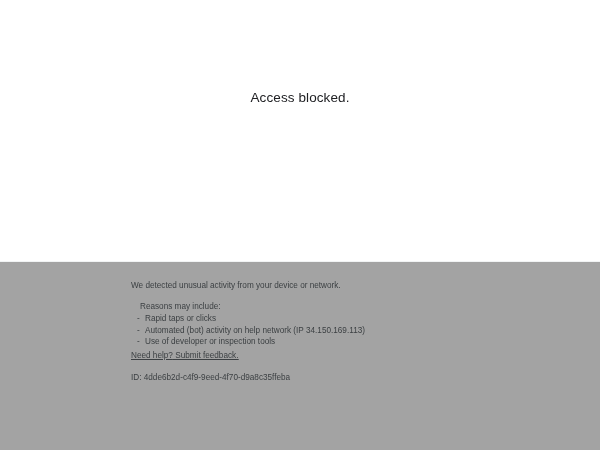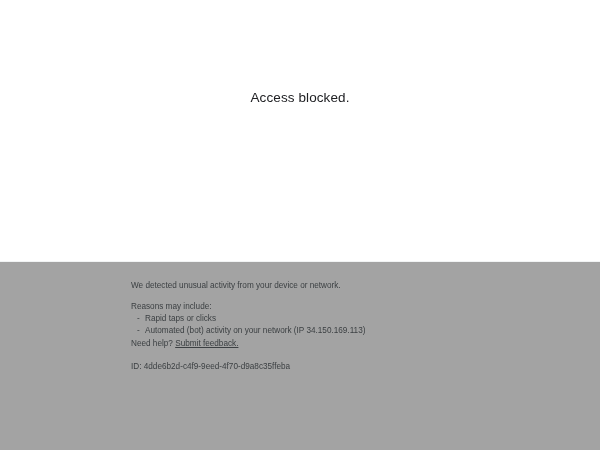--- a/index.html
+++ b/index.html
@@ -55,41 +55,42 @@
     left: 131px;
     width: 420px;
     font-size: 8.2px;
     line-height: 11.5px;
     color: #3c4043;
   }
   .para {
     margin: 0 0 9px 0;
   }
   .reasons-intro {
-    margin: 0 0 1px 0;
+    margin: 0 0 1px 9px;
   }
   .reasons-list {
     margin: 0 0 2px 0;
     padding: 0;
     list-style: none;
   }
   .reasons-list li {
     margin: 0;
     padding: 0 0 0 14px;
     position: relative;
     line-height: 11.5px;
   }
   .reasons-list li::before {
     content: "-";
     position: absolute;
     left: 6px;
     top: 0;
   }
   .help-line {
     margin: 0 0 11px 0;
+    text-decoration: underline;
   }
   .help-line .feedback-link {
     color: #3c4043;
     text-decoration: underline;
     cursor: pointer;
   }
   .id-line {
     margin: 0;
     color: #3c4043;
   }
@@ -108,21 +109,22 @@
 
   <div class="details">
     <div class="details-inner">
 
       <p class="para">We detected unusual activity from your device or network.</p>
 
       <p class="reasons-intro">Reasons may include:</p>
 
       <ul class="reasons-list">
         <li>Rapid taps or clicks</li>
-        <li>Automated (bot) activity on your network (IP 34.150.169.113)</li>
+        <li>Automated (bot) activity on help network (IP 34.150.169.113)</li>
+        <li>Use of developer or inspection tools</li>
       </ul>
 
       <p class="help-line">
         <span class="nowrap">Need help?</span>
         <span class="feedback-link">Submit feedback.</span>
       </p>
 
       <p class="id-line">ID: 4dde6b2d-c4f9-9eed-4f70-d9a8c35ffeba</p>
 
     </div>

